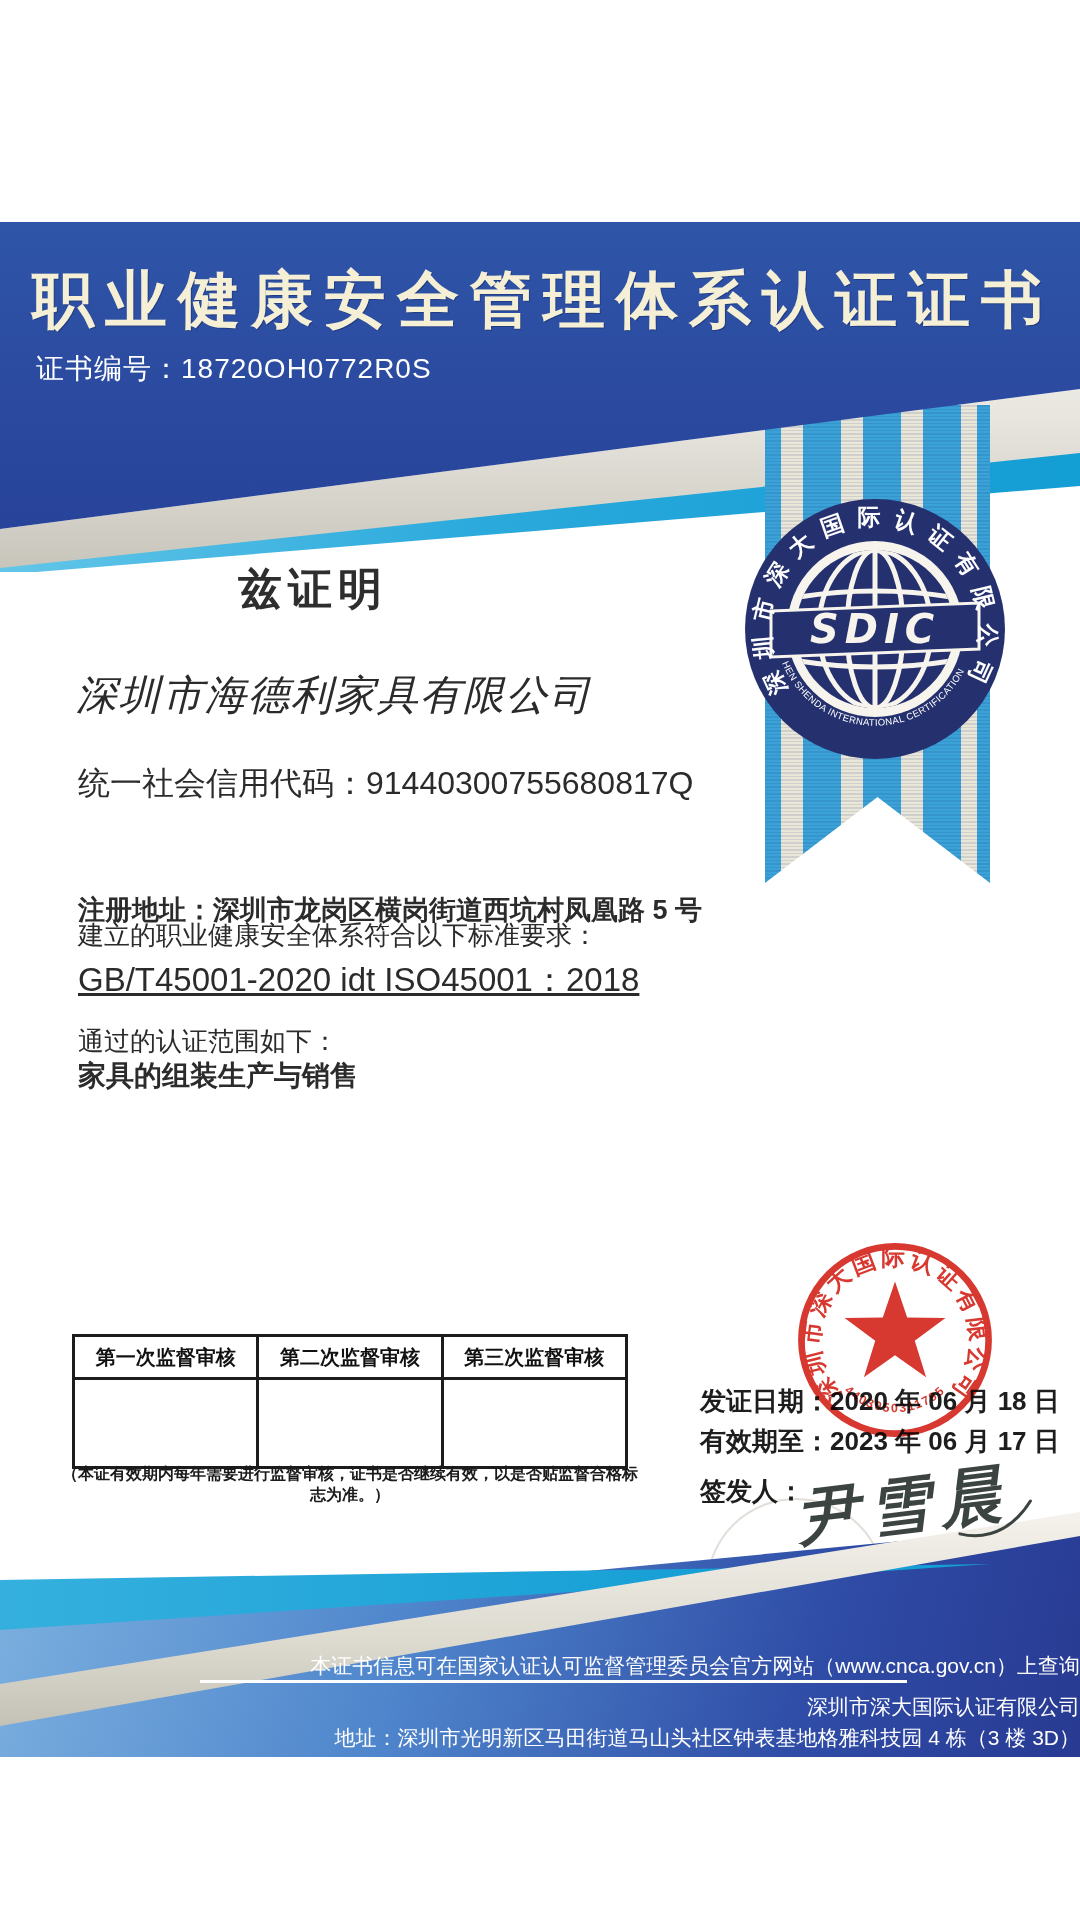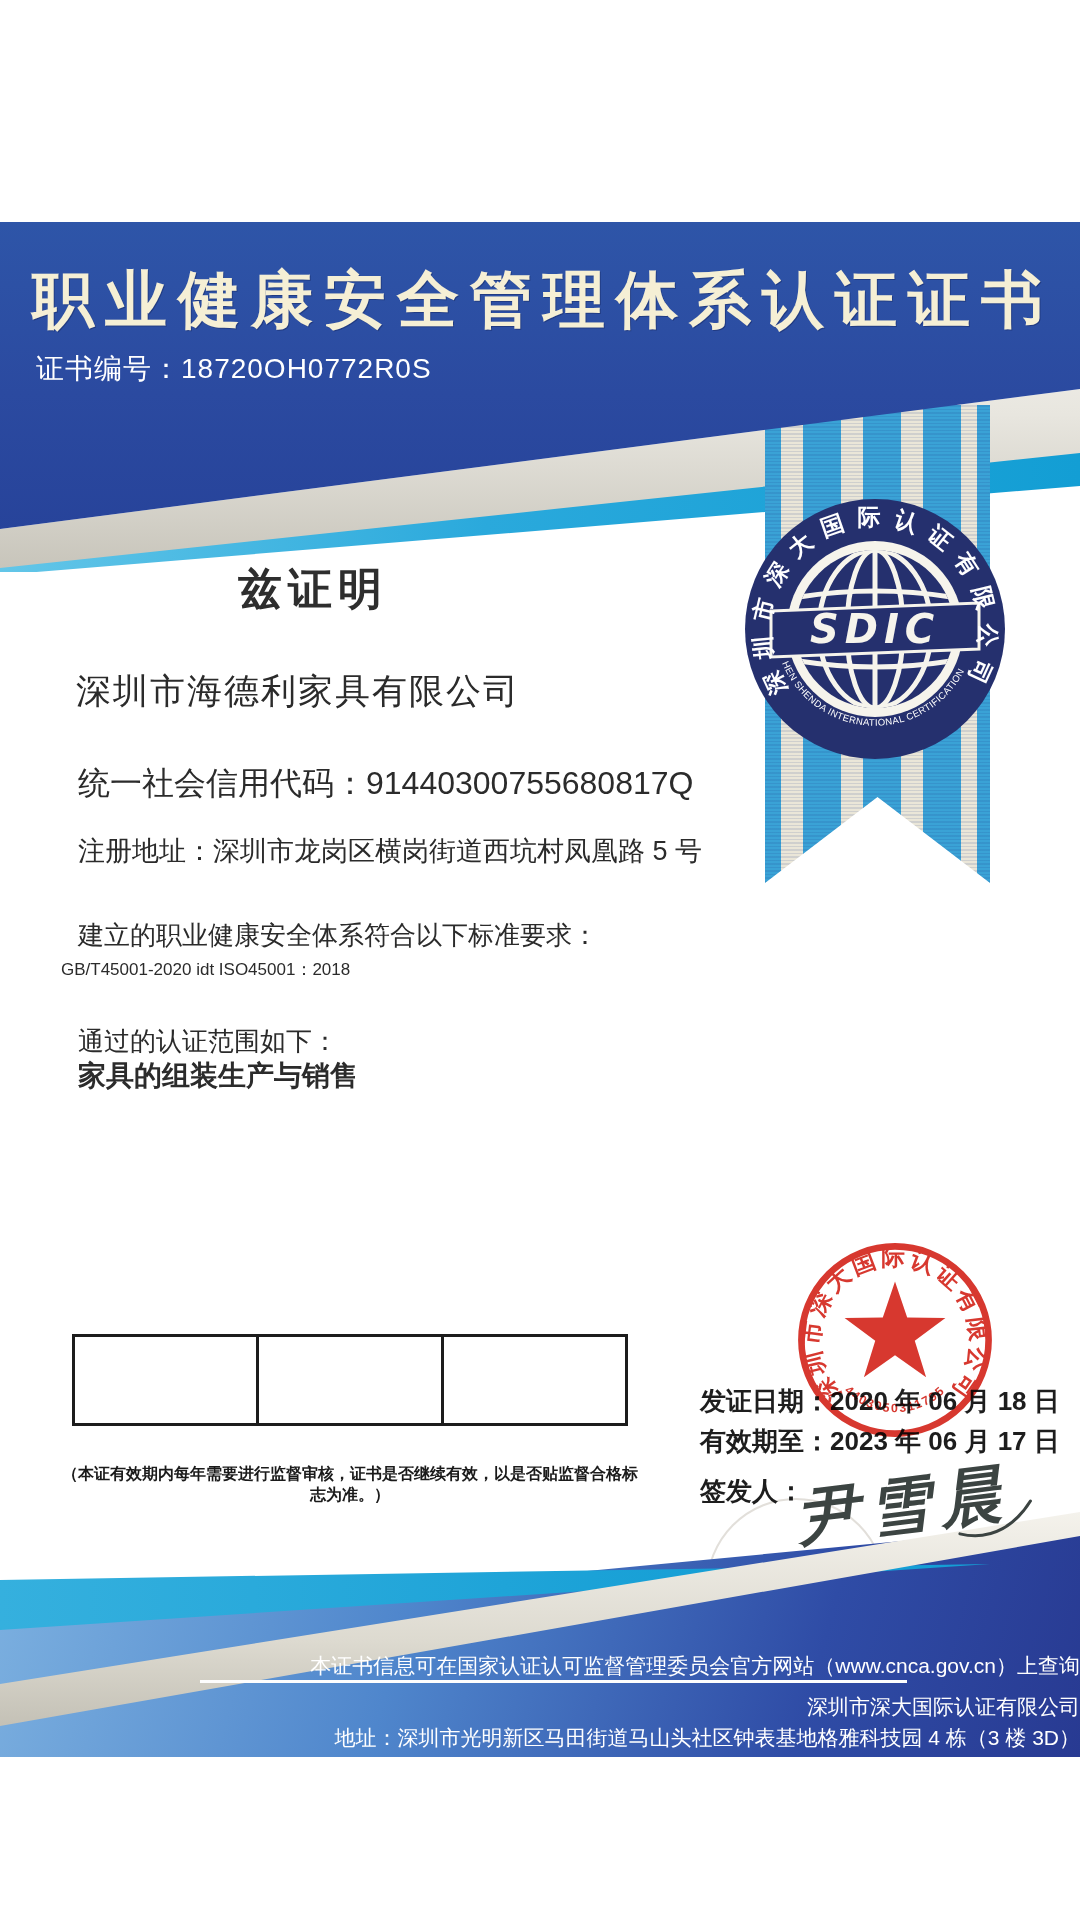--- a/index.html
+++ b/index.html
@@ -43,25 +43,25 @@
       linear-gradient(90deg,
         #3aa2d6 0 16px,#eae6d8 16px 38px,#3aa2d6 38px 76px,#eae6d8 76px 98px,
         #3aa2d6 98px 136px,#eae6d8 136px 158px,#3aa2d6 158px 196px,
         #eae6d8 196px 212px,#3aa2d6 212px 225px);
     clip-path:polygon(0 0,100% 0,100% 100%,50% 82%,0 100%);
   }
   .badge { position:absolute; left:743px; top:485px; width:264px; height:264px; z-index:5; }
   
   .t { position:absolute; color:#2b2b2b; white-space:nowrap; z-index:6; }
   .certify   { left:238px; top:548px; font-size:44px; letter-spacing:6px; color:#2e2e2e; font-weight:bold;}
-  .company   { left:76px;  top:656px; font-size:35px; letter-spacing:2px; }
+  .company   { left:76px;  top:656px; font-size:41px; letter-spacing:2px;font-style:italic; }
   .credit    { left:78px;  top:750px; font-size:32px; }
-  .address   { left:78px;  top:821px; font-size:27px; }
+  .address   { left:78px;  top:880px; font-size:27px;font-weight:bold; }
   .stdintro  { left:78px;  top:906px; font-size:26px; }
-  .stdline   { left:61px;  top:946px; font-size:17px; }
+  .stdline   { left:78px;  top:946px; font-size:33px;text-decoration:underline; }
   .scopeintro{ left:78px;  top:1012px; font-size:26px; }
   .scopeline { left:78px;  top:1045px; font-size:28px; font-weight:bold; }
   
   .audit {
     position:absolute; left:72px; top:1322px; width:556px; z-index:6;
     border:3px solid #1c1c1c; border-collapse:collapse;
   }
   .audit-row { display:flex; }
   .audit-cell {
     flex:1; border-right:3px solid #1c1c1c; text-align:center;
@@ -158,20 +158,25 @@
   <div class="t certify">兹证明</div>
   <div class="t company">深圳市海德利家具有限公司</div>
   <div class="t credit">统一社会信用代码：91440300755680817Q</div>
   <div class="t address">注册地址：深圳市龙岗区横岗街道西坑村凤凰路 5 号</div>
   <div class="t stdintro">建立的职业健康安全体系符合以下标准要求：</div>
   <div class="t stdline">GB/T45001-2020 idt ISO45001：2018</div>
   <div class="t scopeintro">通过的认证范围如下：</div>
   <div class="t scopeline">家具的组装生产与销售</div>
 
   <div class="audit">
+    <div class="audit-row audit-head">
+      <div class="audit-cell">第一次监督审核</div>
+      <div class="audit-cell">第二次监督审核</div>
+      <div class="audit-cell">第三次监督审核</div>
+    </div>
     <div class="audit-row audit-body">
       <div class="audit-cell"></div>
       <div class="audit-cell"></div>
       <div class="audit-cell"></div>
     </div>
   </div>
   <div class="audit-note">（本证有效期内每年需要进行监督审核，证书是否继续有效，以是否贴监督合格标志为准。）</div>
 
   <div class="issue-line issue-date">
     <span>发证日期：</span><span>2020 年 06 月 18 日</span>

